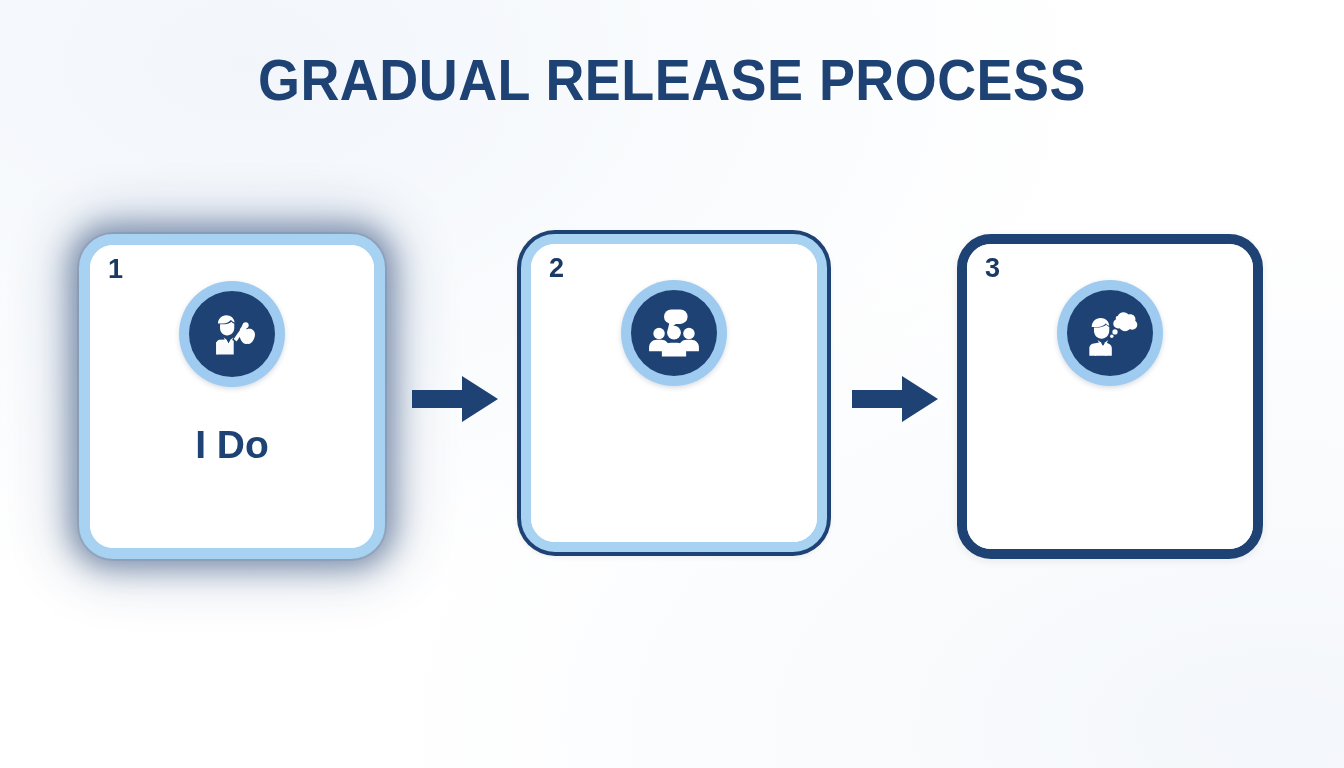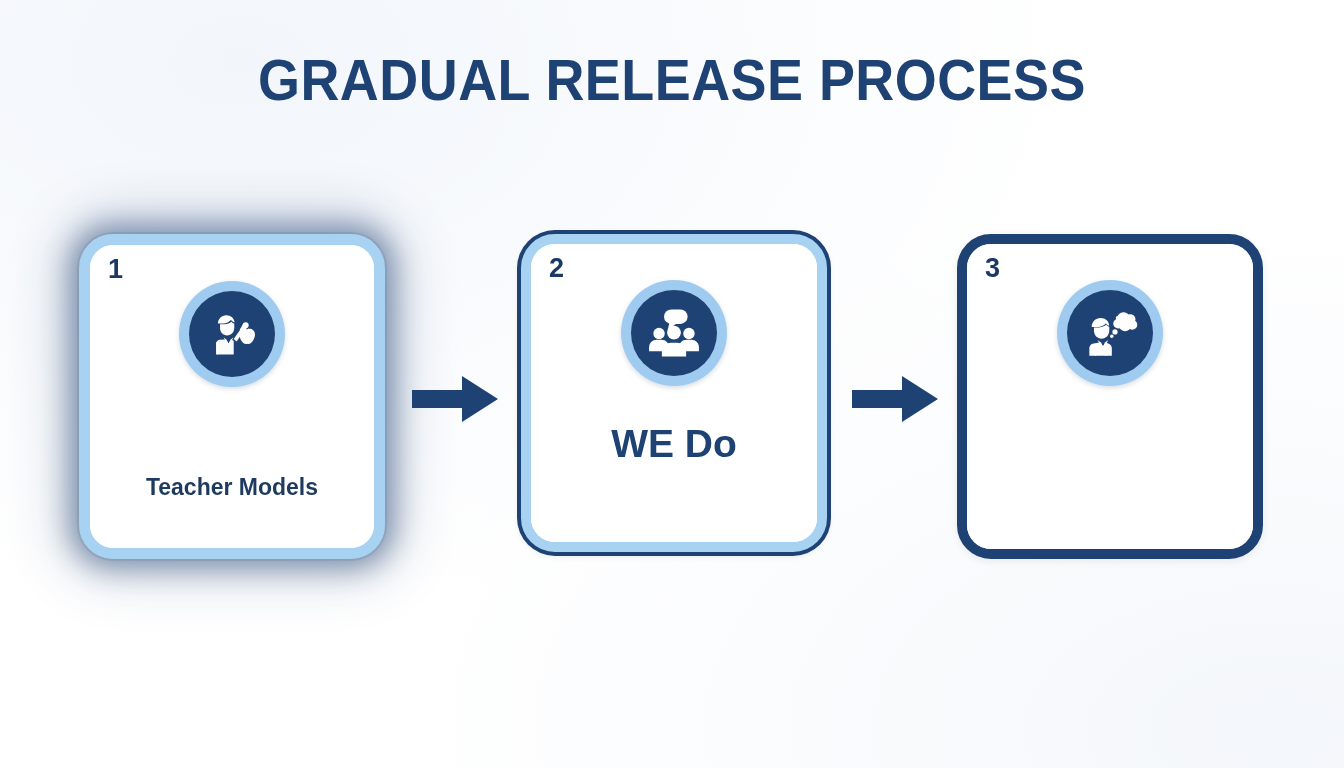--- a/index.html
+++ b/index.html
@@ -208,21 +208,21 @@
 
                 <rect x="14.5" y="40.5" width="2.3" height="14" rx="1"></rect>
 
                 <path d="M48 38.3c0-4.2 3-7.4 6.7-7.4 1.4 0 2.5.4 3.3 1 .9-.6 2-1 3.3-1 3.7 0 6.7 3.2 6.7 7.4 0 5.7-4.5 12.2-8.4 12.2-.6 0-1.1-.15-1.6-.4-.5.25-1 .4-1.6.4-3.9 0-8.4-6.5-8.4-12.2z" transform="translate(-8,-2) scale(0.86) translate(8,2)"></path>
                 <path d="M50.6 30.4c.2-1.9 1.6-3.4 3.3-3.6-.2 1.9-1.5 3.4-3.3 3.6z" transform="translate(-3,-1)"></path>
               </g>
             </svg>
           </div>
         </div>
 
-        <div class="card-sub">Teacher Models</div>
+        <div class="card-heading">I Do</div>
       </div>
     </div>
 
     <div class="arrow arrow--one">
       <svg viewBox="0 0 86 50" aria-hidden="true">
         <path d="M0 16 H50 V2 L86 25 L50 48 V34 H0 Z" fill="#1d4273"></path>
       </svg>
     </div>
 
     <div class="card card--two">
@@ -244,21 +244,20 @@
                 <circle cx="48.5" cy="32.5" r="6.3"></circle>
                 <path d="M37.5 52v-4.2c0-4.6 3.7-8.3 8.3-8.3h5.4c4.6 0 8.3 3.7 8.3 8.3V52z"></path>
 
                 <circle cx="32" cy="31.5" r="7.6"></circle>
                 <path d="M18.6 58v-5.5c0-5.4 4.4-9.8 9.8-9.8h7.2c5.4 0 9.8 4.4 9.8 9.8V58z"></path>
               </g>
             </svg>
           </div>
         </div>
 
-        <div class="card-heading">WE Do</div>
       </div>
     </div>
 
     <div class="arrow arrow--two">
       <svg viewBox="0 0 86 50" aria-hidden="true">
         <path d="M0 16 H50 V2 L86 25 L50 48 V34 H0 Z" fill="#1d4273"></path>
       </svg>
     </div>
 
     <div class="card card--three">

